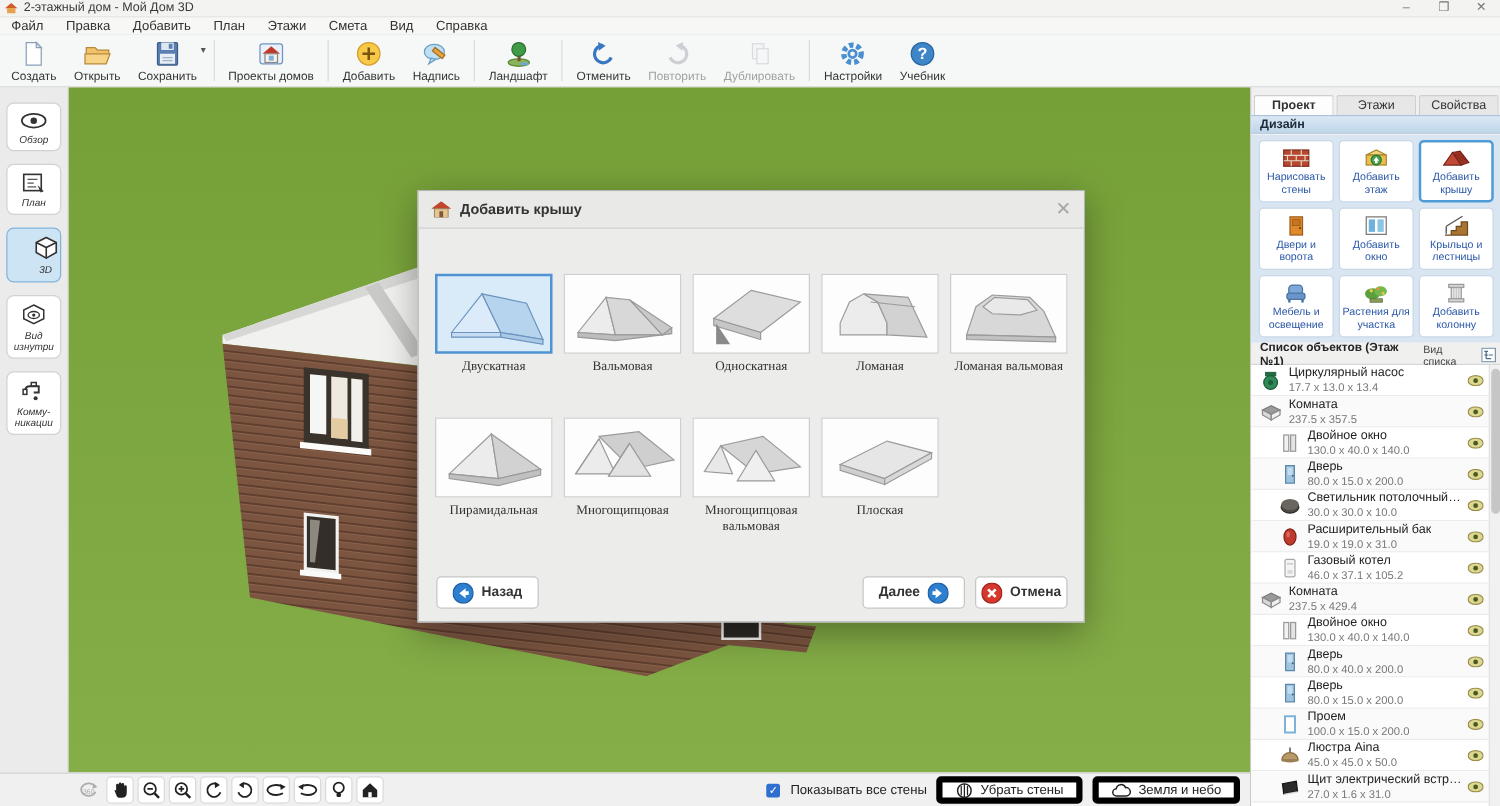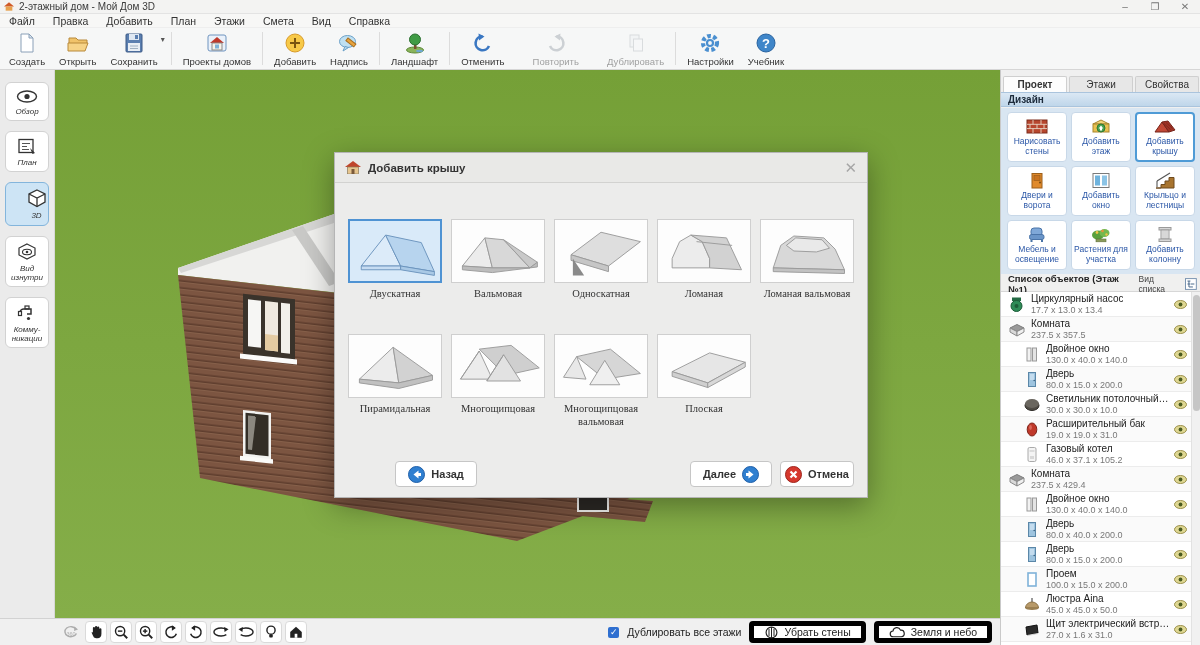--- a/index.html
+++ b/index.html
@@ -15,21 +15,21 @@
   
   .menubar{position:absolute;left:0;top:14px;width:1200px;height:14px;background:#f7f7f6;
     display:flex;align-items:center;font-size:10.5px;color:#333;border-bottom:1px solid #eee;}
   .menubar .mitem{padding:0 9px;line-height:14px;}
   
   .toolbar{position:absolute;left:0;top:28px;width:1200px;height:42px;background:#f6f7f7;
     border-bottom:1px solid #d6d6d6;display:flex;align-items:stretch;padding:1px 2px;}
   .tb-btn{display:flex;flex-direction:column;align-items:center;justify-content:center;
     min-width:46px;padding:1px 7px;gap:1px;font-size:9.5px;color:#333;}
   .tb-btn svg{display:block;}
-  .tb-btn.disabled{opacity:.45;margin-left:14px;}
+  .tb-btn.disabled{opacity:.45;}
   .tb-sep{width:1px;background:#dcdcdc;margin:3px 4px;}
   .save-arrow{display:flex;align-items:flex-start;padding-top:6px;font-size:8px;color:#555;margin-left:-4px;margin-right:2px;}
   
   .left-sidebar{position:absolute;left:0;top:70px;width:55px;height:548px;background:#ebebeb;
     border-right:1px solid #d8d8d8;padding-top:12px;}
   .side-btn{width:44px;margin:0 auto 10px;background:#fff;border:1px solid #d2d2d2;border-radius:6px;
     padding:6px 1px 4px;display:flex;flex-direction:column;align-items:center;gap:3px;
     font-size:8px;color:#333;text-align:center;line-height:1.15;white-space:pre-line;font-style:italic;}
   .side-btn.active{background:#cde4f5;border-color:#83b5dc;padding-left:20px;}
   
@@ -45,21 +45,21 @@
   .dialog-body{position:relative;height:315px;}
   .roof-row{position:absolute;left:13px;display:flex;gap:9px;font-family:Liberation Serif, serif;}
   .roof-row.r1{top:36px;} .roof-row.r2{top:151px;}
   .roof-cell{width:94px;display:flex;flex-direction:column;align-items:center;}
   .roof-card{width:94px;height:64px;background:#fdfdfd;border:1px solid #cfcfcf;
     display:flex;align-items:center;justify-content:center;}
   .roof-card.selected{background:#d9eaf9;border:2px solid #4f93d3;}
   .roof-label{margin-top:5px;font-size:10.5px;color:#333;text-align:center;line-height:1.2;}
   .dlg-btn{position:absolute;height:26px;background:#fff;border:1px solid #c6c6c6;border-radius:4px;
     display:flex;align-items:center;justify-content:center;gap:6px;font-size:11px;font-weight:bold;color:#333;}
-  .dlg-btn.back{left:14px;bottom:11px;width:82px;margin-left:46px;}
+  .dlg-btn.back{left:14px;bottom:11px;width:82px;}
   .dlg-btn.next{left:355px;bottom:11px;width:82px;}
   .dlg-btn.cancel{left:445px;bottom:11px;width:74px;}
   
   .right-panel{position:absolute;left:1000px;top:70px;width:200px;height:575px;background:#f0f0f0;
     border-left:1px solid #c9c9c9;}
   .rp-tabs{position:absolute;left:0;top:6px;width:200px;height:16px;display:flex;padding:0 2px;gap:2px;}
   .rp-tab{flex:1;font-size:10px;color:#333;text-align:center;line-height:15px;background:#e7e7e7;
     border:1px solid #cfcfcf;border-bottom:none;border-radius:2px 2px 0 0;}
   .rp-tab.active{background:#fdfdfd;font-weight:bold;}
   .design-bar{position:absolute;left:0;top:22px;width:200px;height:15px;
@@ -828,21 +828,21 @@
     </div>
     <div class="bb-ic">
       <svg width="16" height="16" viewBox="0 0 18 18">
         <path d="M2.5,9 L9,3 L15.5,9 V15.5 H2.5 z" fill="#222"></path>
         <rect x="7.5" y="11" width="3" height="4.5" fill="#fff"></rect>
       </svg>
     </div>
   </div>
   <div class="bb-right">
     <span class="chk">✓</span>
-    <span class="chk-label">Дублировать все этажи</span>
+    <span class="chk-label">Показывать все стены</span>
     <div class="bb-btn">
       <svg width="15" height="15" viewBox="0 0 18 18">
         <circle cx="9" cy="9" r="6.5" fill="none" stroke="#222" stroke-width="1.4"></circle>
         <path d="M6,4.5 V13.5 M9,2.5 V15.5 M12,4.5 V13.5" stroke="#222" stroke-width="1.2" fill="none"></path>
       </svg>
       <span>Убрать стены</span>
     </div>
     <div class="bb-btn">
       <svg width="17" height="13" viewBox="0 0 20 14">
         <path d="M5,12 a3.4,3.4 0 0 1 -0.3,-6.8 a4.6,4.6 0 0 1 8.8,-1 a3.4,3.4 0 0 1 1,7.8 z" fill="none" stroke="#222" stroke-width="1.4"></path>

